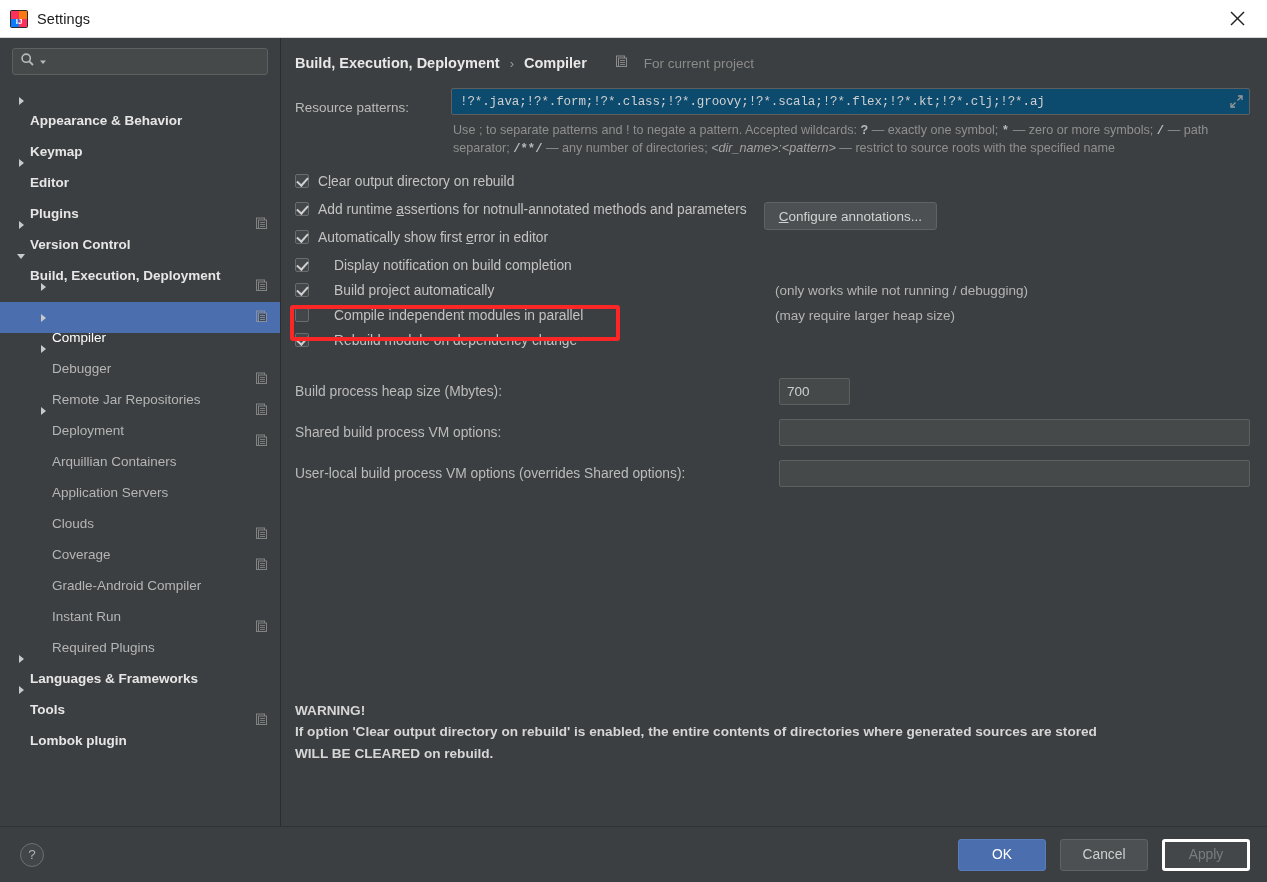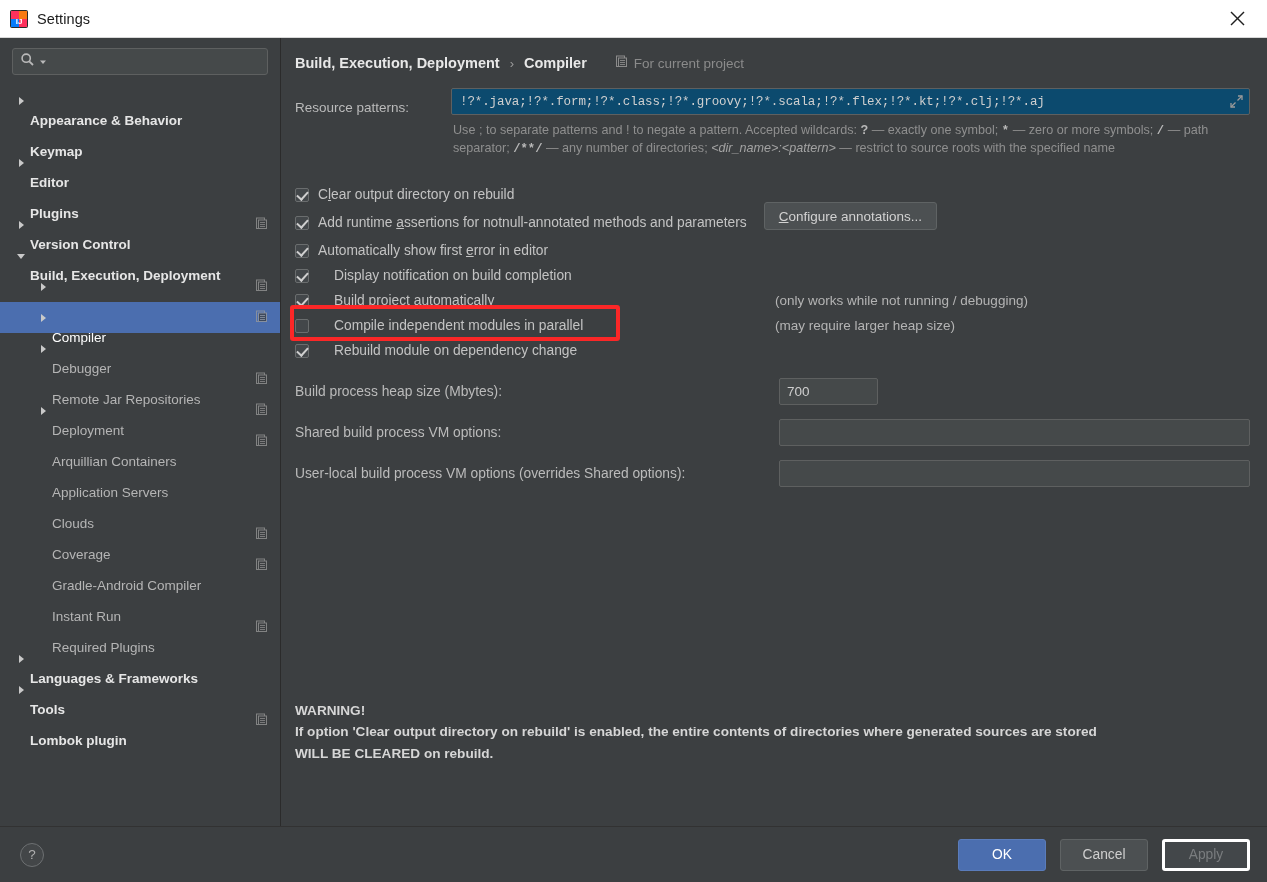--- a/index.html
+++ b/index.html
@@ -76,21 +76,21 @@
     flex:1 1 auto; position:relative; overflow:hidden;
     padding:0 17px 0 12px;
   }
   #breadcrumb {
     display:flex; align-items:center; height:34px; margin-top:8px; padding-left:2px;
   }
   #breadcrumb .crumb { font-weight:bold; color:#e8e8e8; font-size:14.5px; }
   #breadcrumb .sep { margin:0 10px; color:#9a9a9a; font-size:13px; }
   #breadcrumb .scope {
     margin-left:28px; color:#8b8b8b; font-size:13.5px;
-    display:flex; align-items:center; gap:6px;
+    display:flex; align-items:center; gap:16px;
   }
 
   
   .field-row { display:flex; align-items:flex-end; margin-top:8px; }
   .field-label { color:#bbbbbb; font-size:13.5px; padding-top:5px; }
   #res-label { width:158px; flex:0 0 158px; padding-left:2px; }
   #res-field {
     flex:1 1 auto; height:27px; background:#0c4a6e;
     border:1px solid #5e6060; border-radius:2px;
     display:flex; align-items:center; padding:0 4px 0 6px;
@@ -105,21 +105,21 @@
   #res-help {
     margin-left:160px; margin-top:7px; margin-right:14px;
     color:#8f8f8f; font-size:12.6px; line-height:17px; max-width:775px;
   }
   #res-help b { color:#b9b9b9; font-weight:bold; }
   #res-help .mono { font-family:"Liberation Mono", monospace; font-weight:bold; color:#b9b9b9; font-size:12.2px;}
   #res-help i { font-style:italic; color:#a3a3a3; }
 
   
   #checks { margin-top:16px; padding-left:2px; }
-  .cb-row { display:flex; align-items:flex-end; height:28px; position:relative; }
+  .cb-row { display:flex; align-items:flex-start; height:28px; position:relative; }
   .cb-row.tight { height:25px;gap:16px; }
   .cb {
     width:14px; height:14px; flex:0 0 14px; margin-right:9px;
     background:#43474a; border:1px solid #6a6d6e; border-radius:2px;
     position:relative;
   }
   .cb.checked::after {
     content:""; position:absolute; left:3px; top:0px;
     width:5px; height:9px; border:solid #cfcfcf;
     border-width:0 2px 2px 0; transform:rotate(42deg);
@@ -137,21 +137,21 @@
 
   
   #lower { margin-top:20px; padding-left:2px; }
   .lower-row { display:flex; align-items:center; margin-bottom:14px; }
   .lower-row .lbl { color:#bbbbbb; font-size:13.8px; width:484px; flex:0 0 484px; }
   .txt {
     background:#45494a; border:1px solid #5e6060; border-radius:2px;
     color:#cfcfcf; font-family:"Liberation Sans", sans-serif; font-size:13.5px;
     height:27px; padding:0 7px; outline:none;
   }
-  #heap-input { width:99px; }
+  #heap-input { width:71px; }
   #shared-input { width:474px; }
   #userlocal-input { width:474px; }
 
   
   #warning {
     position:absolute; left:14px; bottom:62px; right:20px;
     color:#d6d6d6; font-size:13.6px; font-weight:bold; line-height:21.5px;
   }
 
   

